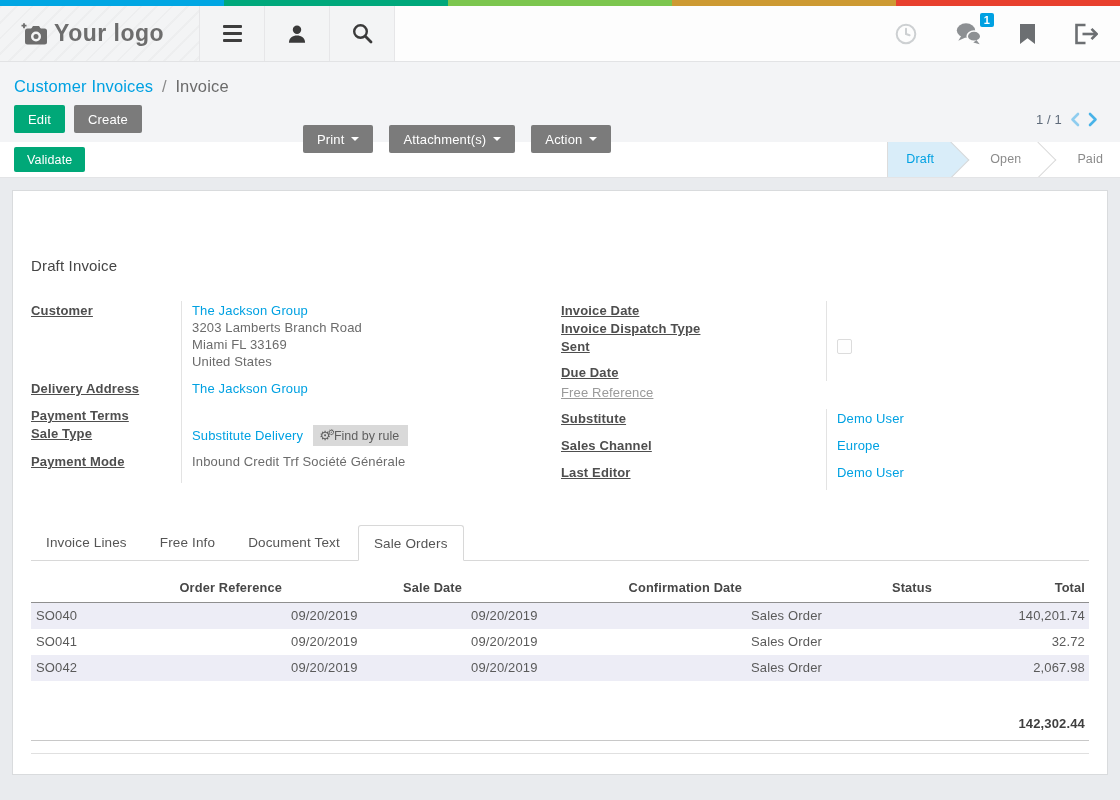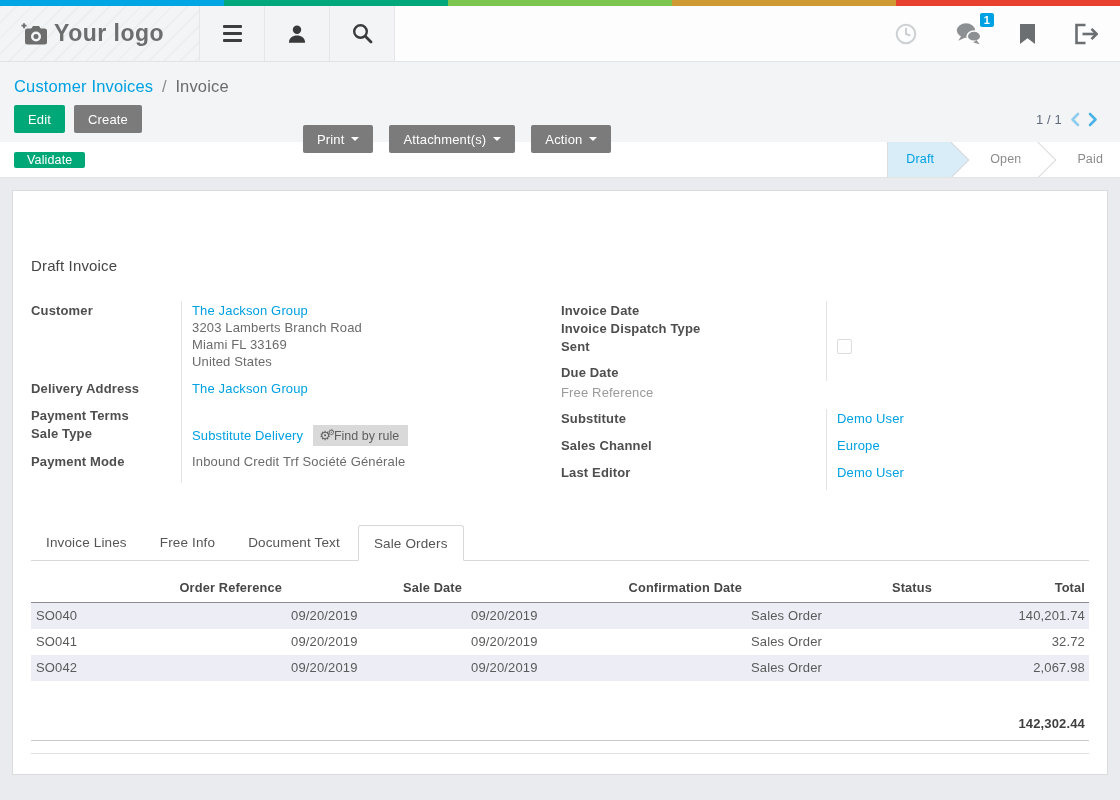--- a/index.html
+++ b/index.html
@@ -42,42 +42,42 @@
   .left-btns { display:flex; gap:9px; }
   .center-btns { position:absolute; left:289px; top:0; display:flex; gap:16px;margin-top:20px; }
   .caret { display:inline-block; width:0; height:0; border:4px solid transparent; border-top-color:#fff;
     margin-left:7px; margin-top:4px; }
   .pager { position:absolute; right:8px; top:0; height:28px; display:flex; align-items:center; gap:8px; }
   .pager-count { font-size:13px; color:#5f6b7a; cursor:pointer; }
   .pager-arrow { cursor:pointer; display:flex; align-items:center; }
 
   
   .statusbar { height:36px; background:#fff; border-bottom:1px solid #e3e4e6; display:flex; align-items:center; }
-  .btn-validate { height:16px; margin-left:14px; font-size:12.5px; padding:0 13px; }
+  .btn-validate { height:25px; margin-left:14px; font-size:12.5px; padding:0 13px; }
   .steps { margin-left:auto; height:100%; display:flex; border-left:1px solid #dcdcdc; overflow:hidden;gap:15px; }
   .step { position:relative; background:#fff; color:#8b8b8b; font-size:12.5px; line-height:35px;
     padding:0 17px 0 24px; min-width:58px; text-align:center; cursor:pointer; }
   .step:first-child { padding-left:18px; }
   .step::after { content:''; position:absolute; top:50%; right:-13px; width:25px; height:25px;
     transform:translateY(-50%) rotate(45deg); background:inherit;
     border-top:1px solid #d9d9d9; border-right:1px solid #d9d9d9; }
   .step:last-child::after { display:none; }
   .step:nth-child(1){ z-index:3; } .step:nth-child(2){ z-index:2; } .step:nth-child(3){ z-index:1; }
   .step.active { background:var(--draft-bg,#d9edf9); color:var(--accent-blue,#00a1e2); }
 
   
   .sheet { position:absolute; left:12px; right:12px; top:190px; height:585px; background:#fff;
     border:1px solid #d9dbdd; }
   .sheet-title { position:absolute; left:18px; top:66px; font-size:15px; color:#454545; }
 
   .form-area { position:absolute; left:18px; right:18px; top:110px; display:flex; }
   .fcol-left { width:530px; }
   .fcol-right { flex:1; }
   .frow { display:flex; }
-  .flabel { width:150px; font-size:13px; font-weight:bold; color:#4e4e4e; line-height:17px; padding-top:1px; }
+  .flabel { width:150px; font-size:13px; font-weight:bold; color:#4e4e4e; line-height:17px; padding-top:1px;text-decoration:underline; }
   .flabel-r { width:265px; }
   .fval { flex:1; border-left:1px solid #e3e3e3; padding-left:10px; font-size:13px; color:#6b6b6b; line-height:17px; padding-top:1px; }
   .fval.noline { border-left:none; }
   .link { color:var(--accent-blue,#00a1e2); cursor:pointer; text-decoration:none; }
   .pb9 { padding-bottom:9px; } .pb6 { padding-bottom:6px; } .pb13 { padding-bottom:13px; }
   .free-ref { font-weight:normal; color:#9a9a9a; margin:2px 0 8px 0; }
   .checkbox { width:15px; height:15px; border:1px solid #dcdcdc; background:#fefefe; border-radius:2px;
     margin-top:1px; cursor:pointer; }
   .rule-btn { display:inline-flex; align-items:center; gap:3px; background:#d9d9d9; color:#5f5f5f;
     border:none; font-size:12.5px; height:21px; padding:0 9px 0 6px; margin-left:10px; cursor:pointer;

